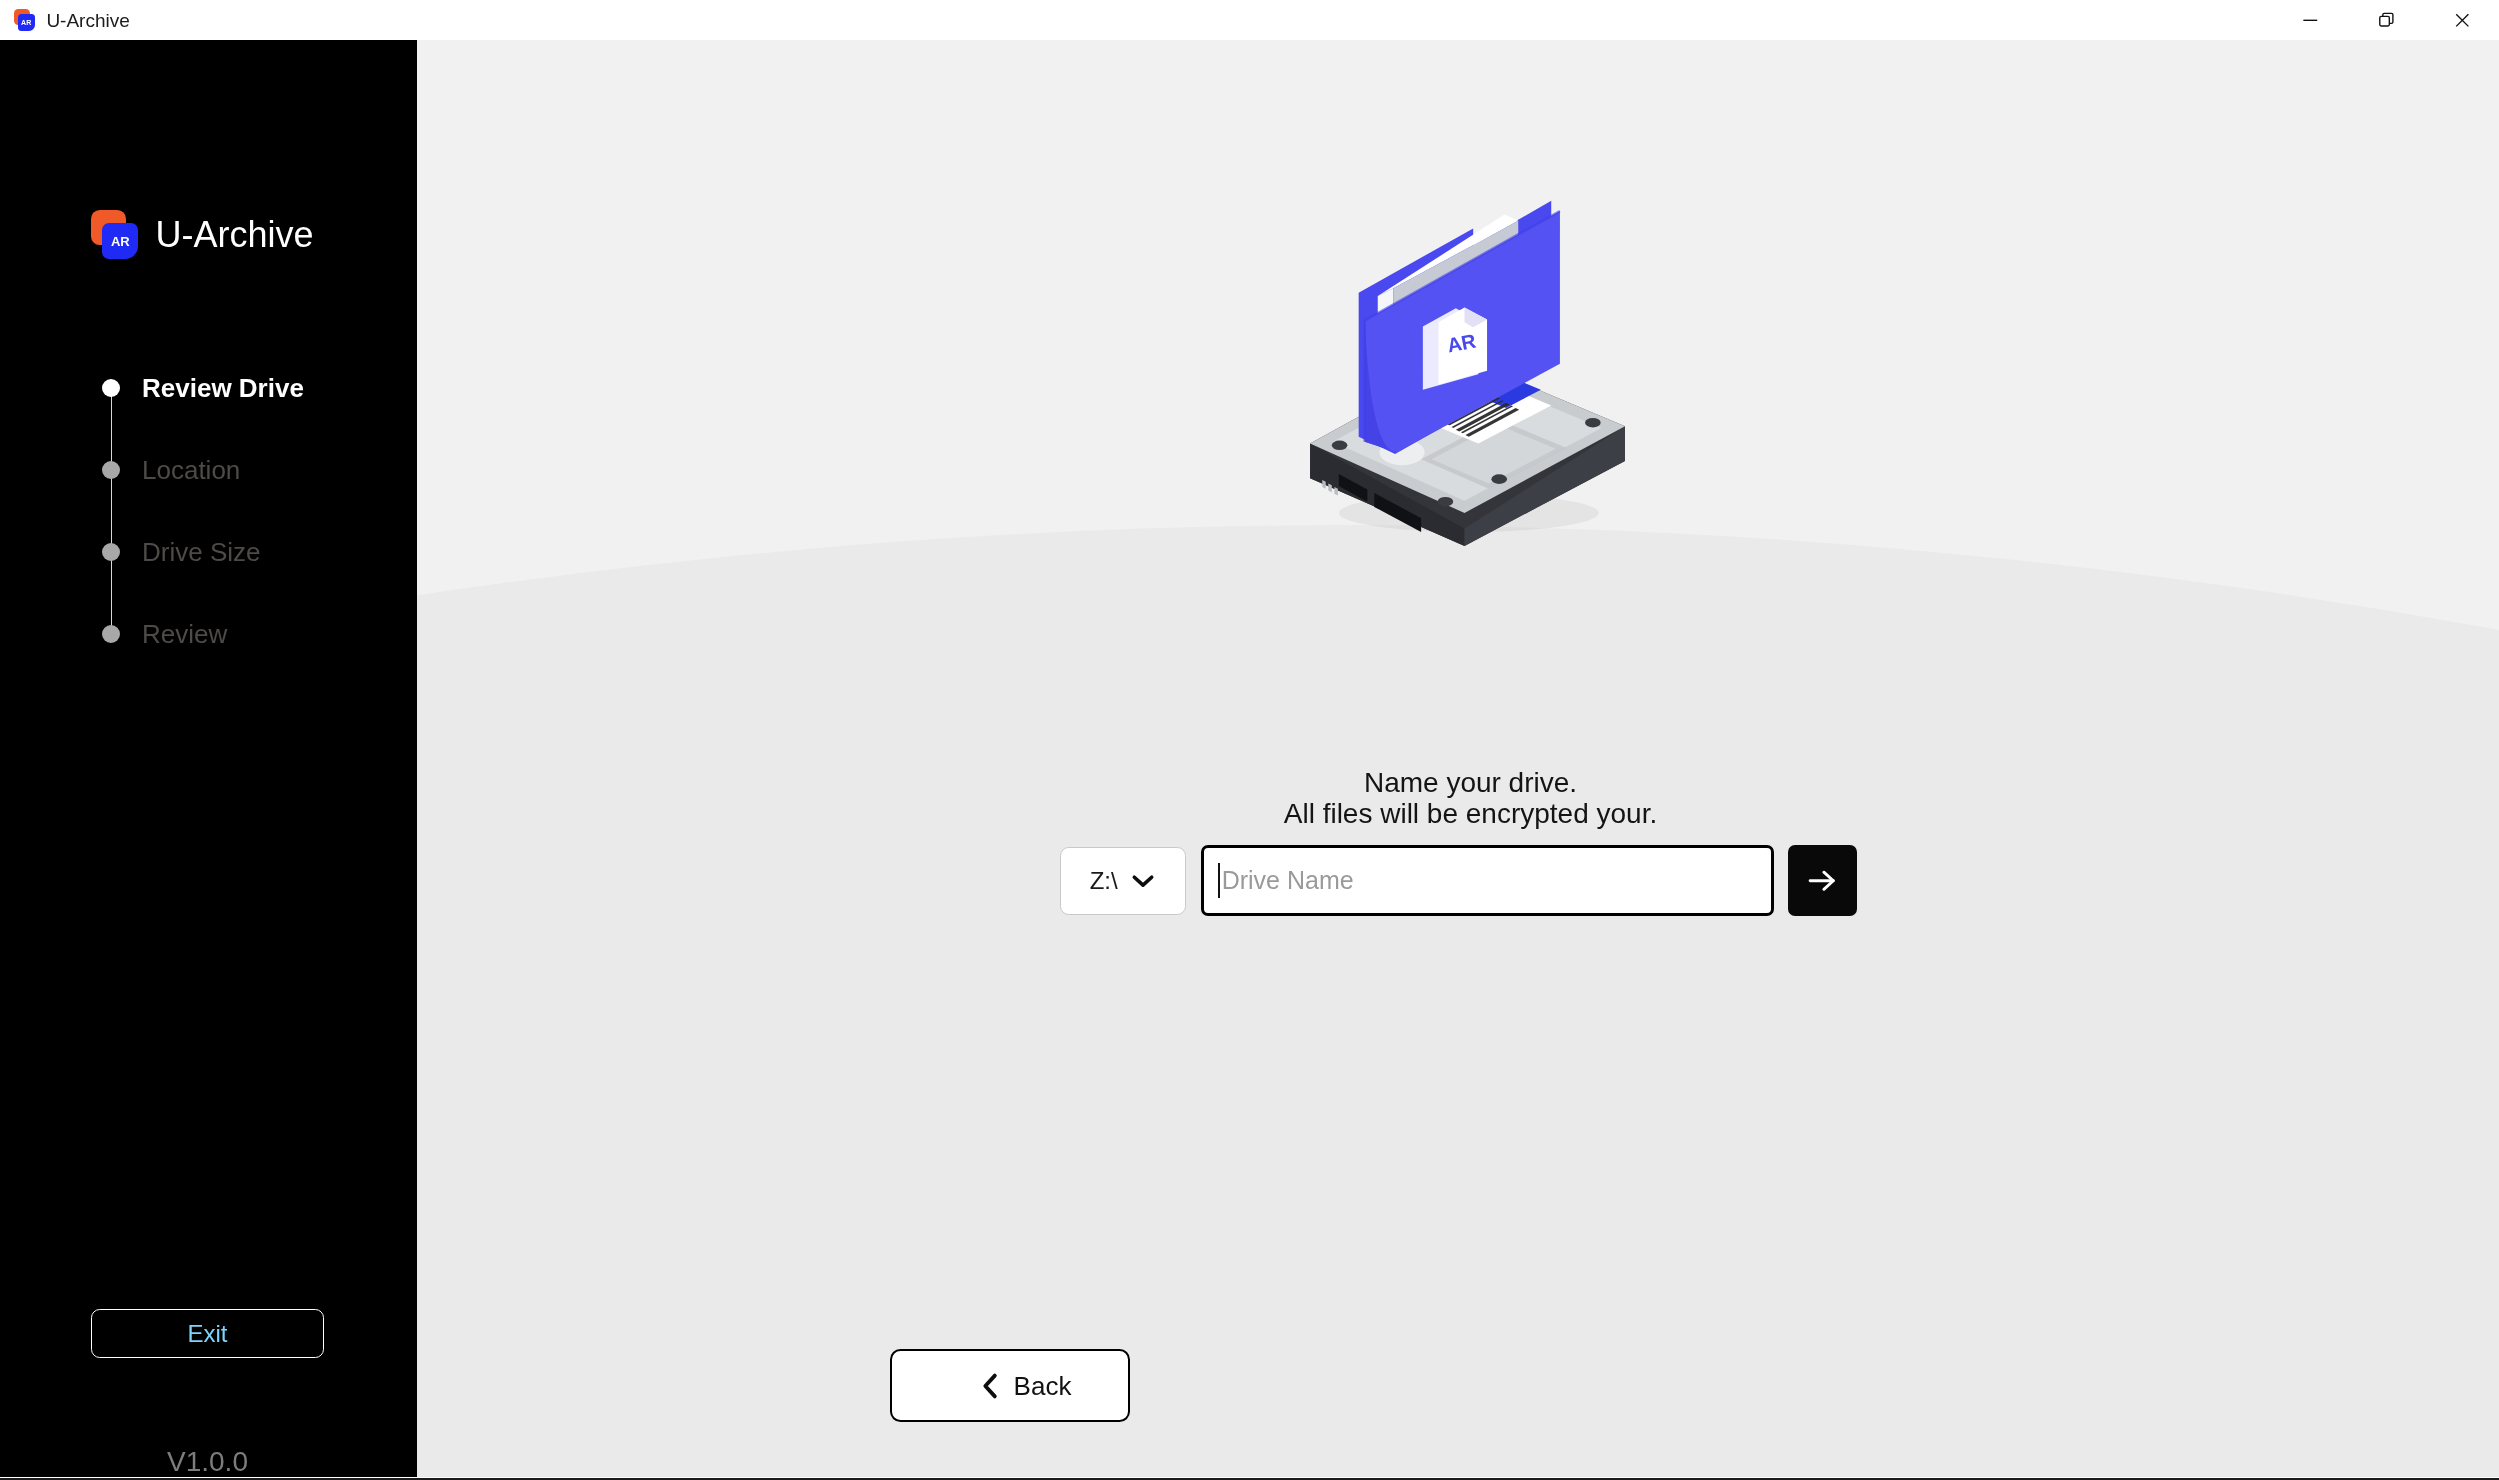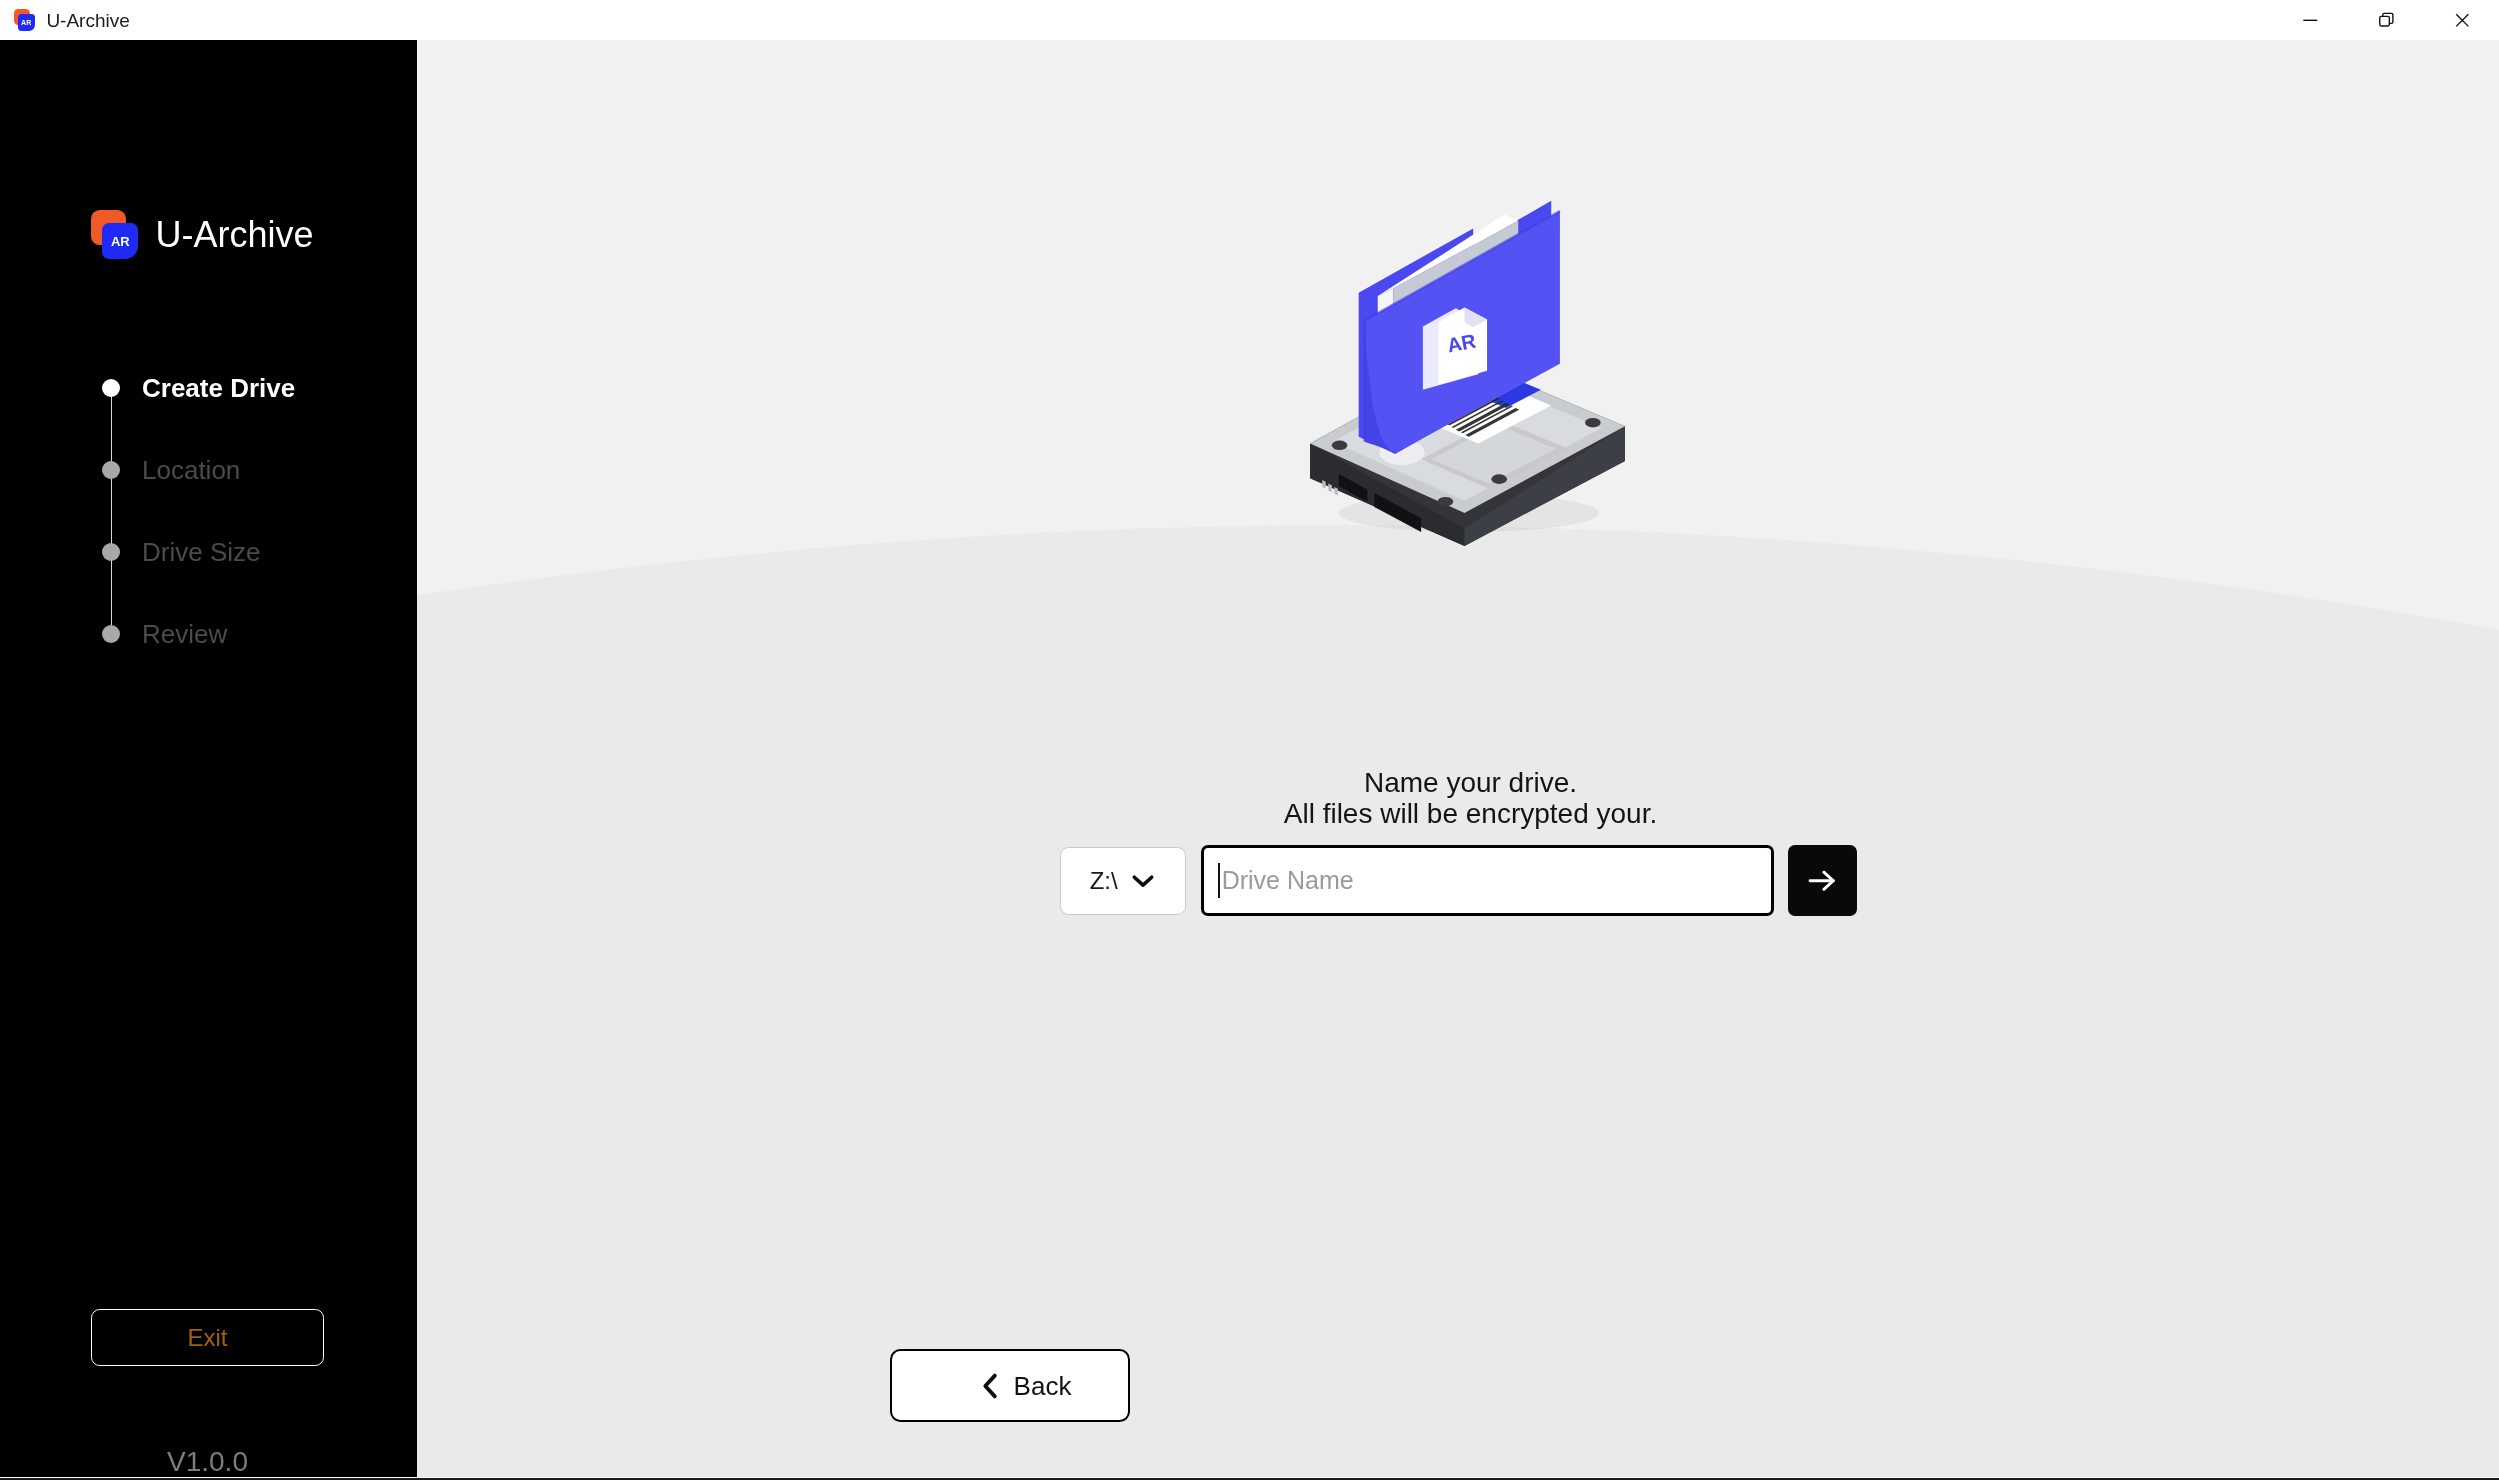--- a/index.html
+++ b/index.html
@@ -122,25 +122,25 @@
   .step .label {
     margin-left: 22px;
     font-size: 26px; line-height: 28px;
     color: #4d4a47;
     white-space: nowrap;
   }
   .step.active .label { color: #ffffff; font-weight: bold; }
 
   .exit-btn {
     position: absolute; left: 91px; top: 1269px;
-    width: 233px; height: 57px;
+    width: 233px; height: 49px;
     background: #000000;
     border: 1.7px solid #ffffff;
     border-radius: 8.7px;
-    color: #a16207; font-size: 24px;
+    color: #7dd3fc; font-size: 24px;
     display: flex; align-items: center; justify-content: center;
     cursor: pointer;
   }
   .version {
     position: absolute; left: 91px; top: 1406px;
     width: 233px; text-align: center;
     color: #7d7d7d; font-size: 28px;
   }
 
   
@@ -272,21 +272,21 @@
           <span>AR</span>
         </div>
       </div>
       <div class="wordmark">U-Archive</div>
     </div>
 
     <div class="steps">
       <div class="step active">
         <div class="track"></div>
         <div class="dot"></div>
-        <div class="label">Create Drive</div>
+        <div class="label">Review Drive</div>
       </div>
       <div class="step">
         <div class="track"></div>
         <div class="dot"></div>
         <div class="label">Location</div>
       </div>
       <div class="step">
         <div class="track"></div>
         <div class="dot"></div>
         <div class="label">Drive Size</div>

